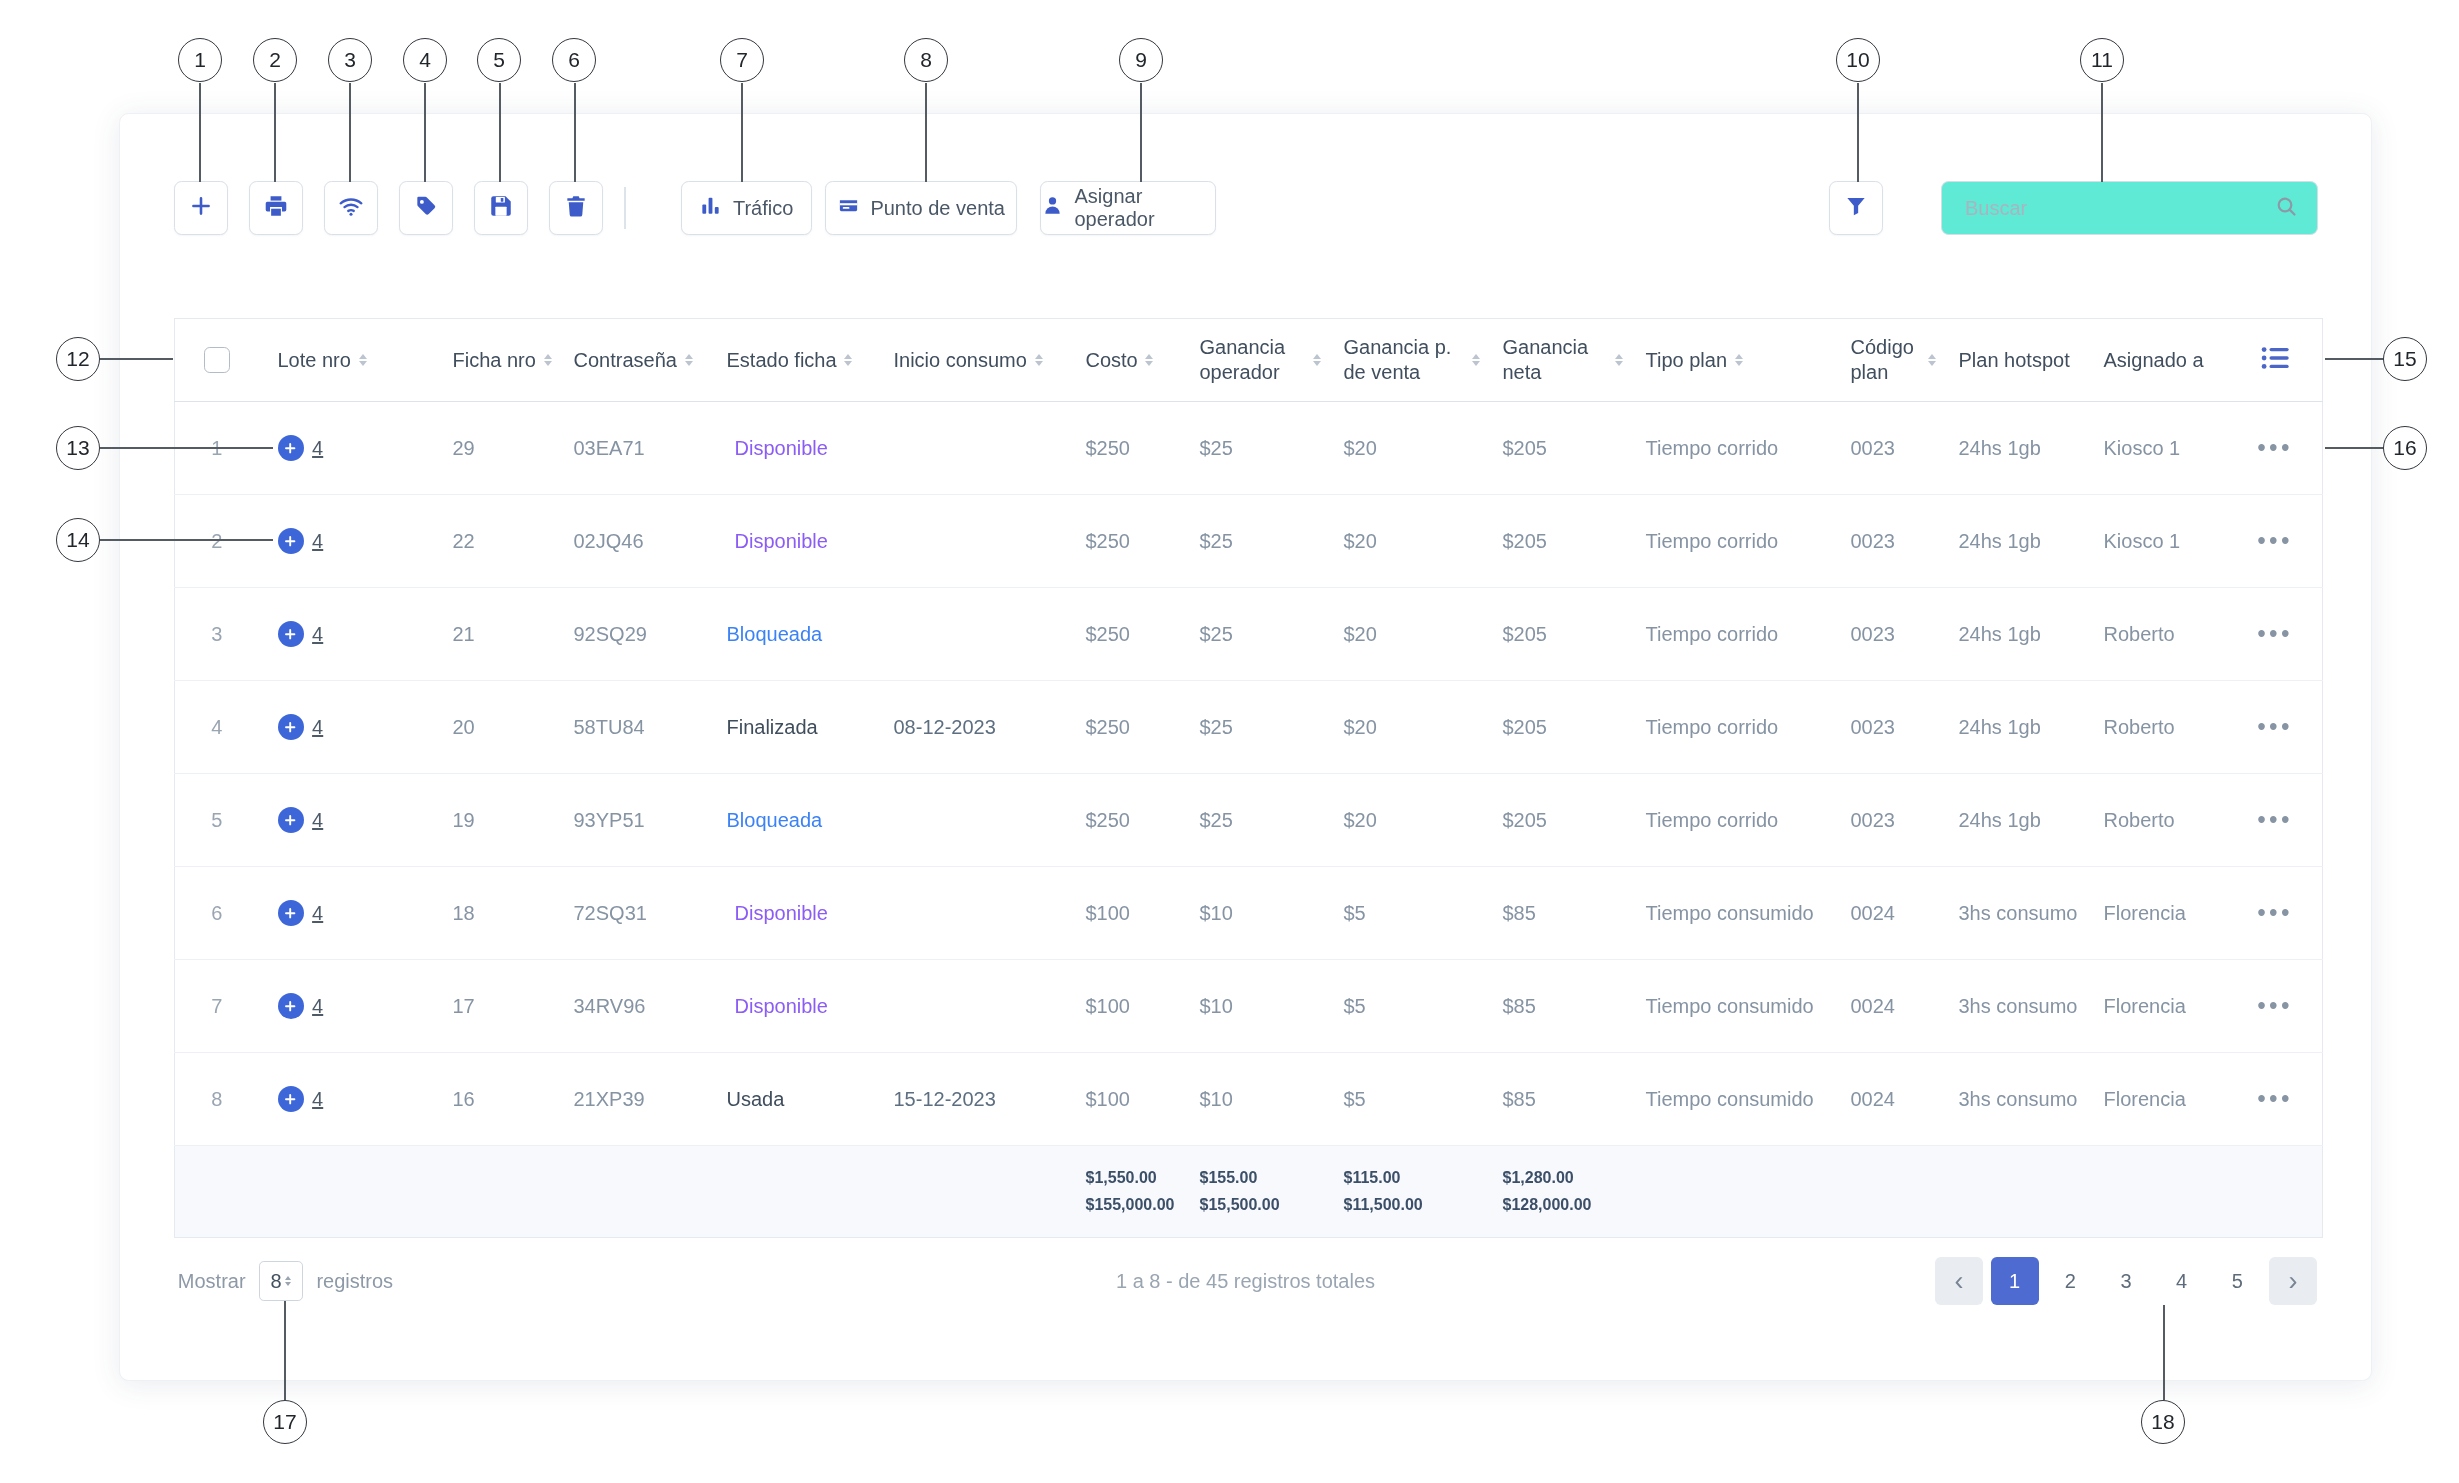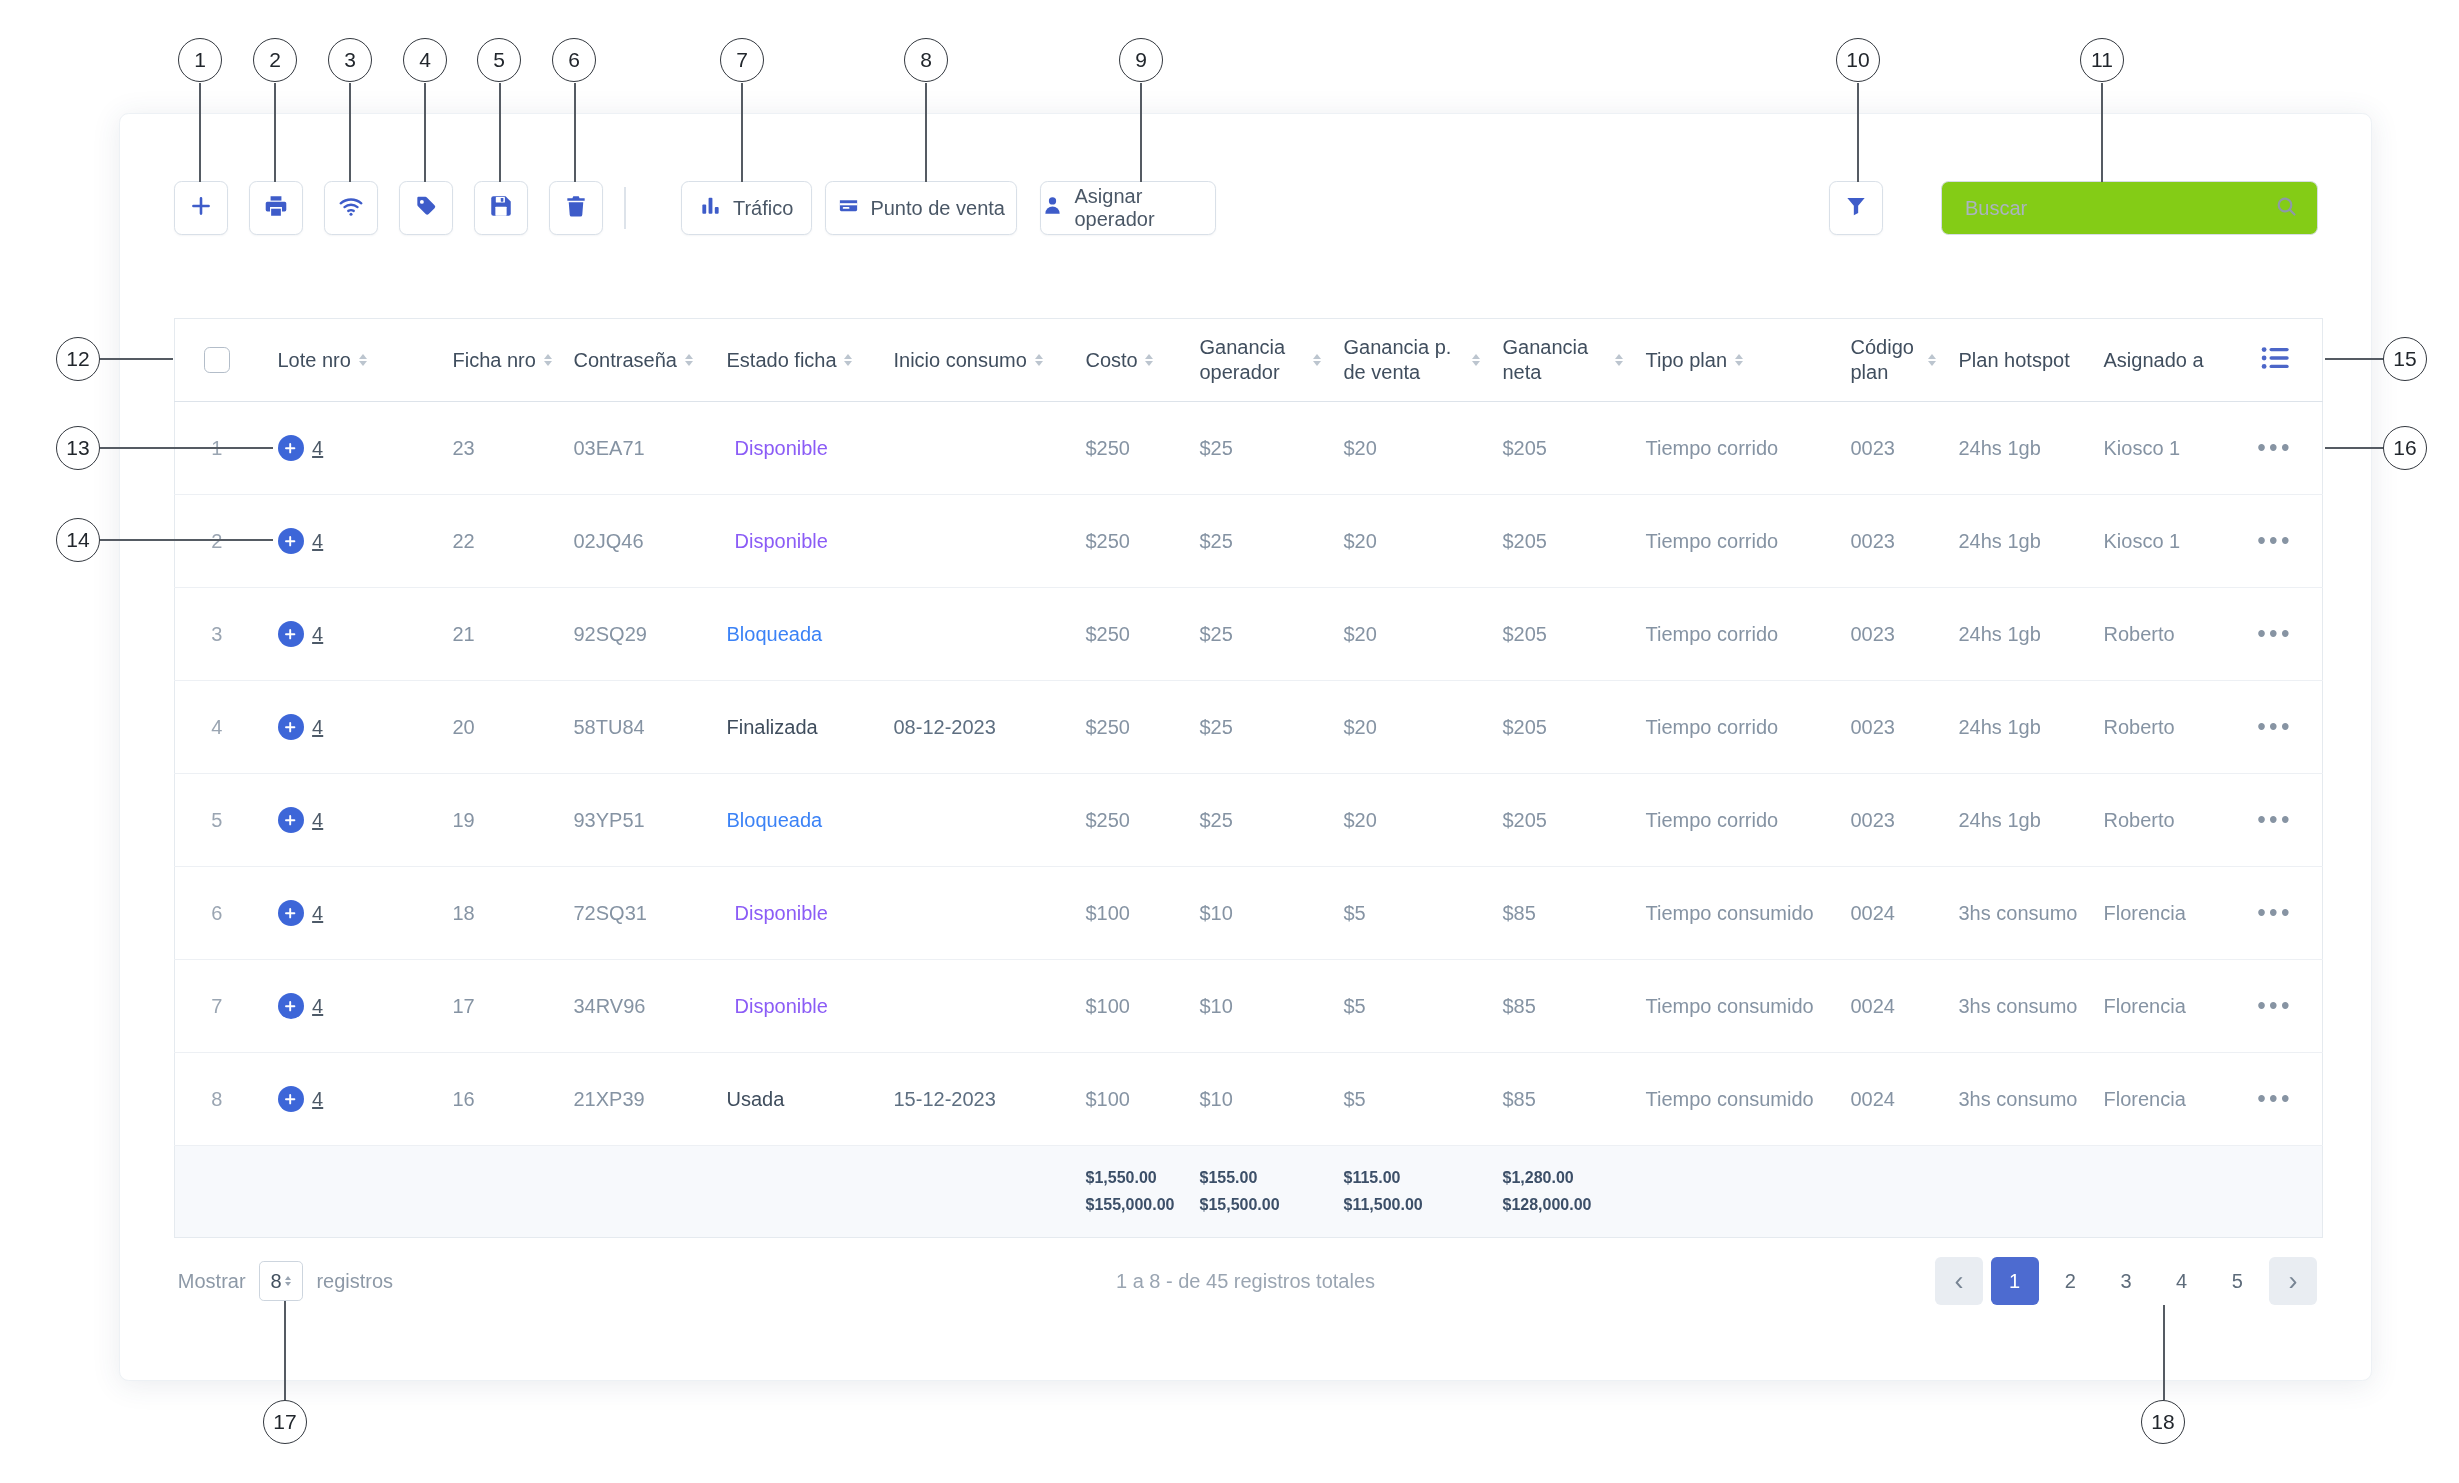--- a/index.html
+++ b/index.html
@@ -19,21 +19,21 @@
   .icon-btn svg { width:26px; height:26px; }
   .toolbar-divider { width:1.9px; height:42px; background:#dde3ea; flex:0 0 auto; }
   .text-btn { height:54px; border:1px solid #d9e0e8; border-radius:7.7px; background:#fff;
               display:flex; align-items:center; justify-content:center; gap:10.6px;
               color:#4a5766; font-size:20px; box-shadow:0 1px 1.9px rgba(60,80,110,.06); cursor:pointer; flex:0 0 auto; }
   .text-btn svg { width:23px; height:23px; color:#3e5cc9; flex:0 0 auto; }
   #btn-traffic { width:131px; margin-left:55px; }
   #btn-pos { width:192px; margin-left:13px; }
   #btn-assign { width:176px; margin-left:23px; }
   .filter-btn { margin-left:auto; margin-right:58px; }
-  .search-box { width:377px; height:54px; border:1px solid #d6dde5; border-radius:7.7px; background:#84cc16;
+  .search-box { width:377px; height:54px; border:1px solid #d6dde5; border-radius:7.7px; background:#5eead4;
                 display:flex; align-items:center; padding:0 19px 0 23px; }
   .search-box input { border:none; outline:none; flex:1; font-size:20px; color:#4a5766; background:transparent;
                       font-family:"Liberation Sans", sans-serif; }
   .search-box input::placeholder { color:#aab4c0; }
   .search-box svg { width:24px; height:24px; color:#8d99a7; flex:0 0 auto; }
 
   
   table.data-table { position:absolute; left:54px; top:204px; width:2148px; border-collapse:collapse;
                      table-layout:fixed; border:1px solid #e5eaef; background:#fff; }
   thead th { height:83px; font-size:20px; font-weight:400; color:#404e5e; text-align:left;
@@ -333,21 +333,21 @@
         <td>
           <div class="lote-inner">
             <span class="plus-badge">
                   <svg viewBox="0 0 24 24" width="14.4" height="14.4" fill="none" stroke="#fff" stroke-width="3.2" stroke-linecap="round">
                     <path d="M12 5v14M5 12h14"></path>
                   </svg>
                 </span>
             <a class="lote-link">4</a>
           </div>
         </td>
-        <td>23</td>
+        <td>29</td>
         <td>03EA71</td>
         <td><span class="status-green">Disponible</span></td>
         <td class="cell-inicio"></td>
         <td>$250</td>
         <td>$25</td>
         <td>$20</td>
         <td>$205</td>
         <td>Tiempo corrido</td>
         <td>0023</td>
         <td>24hs 1gb</td>

